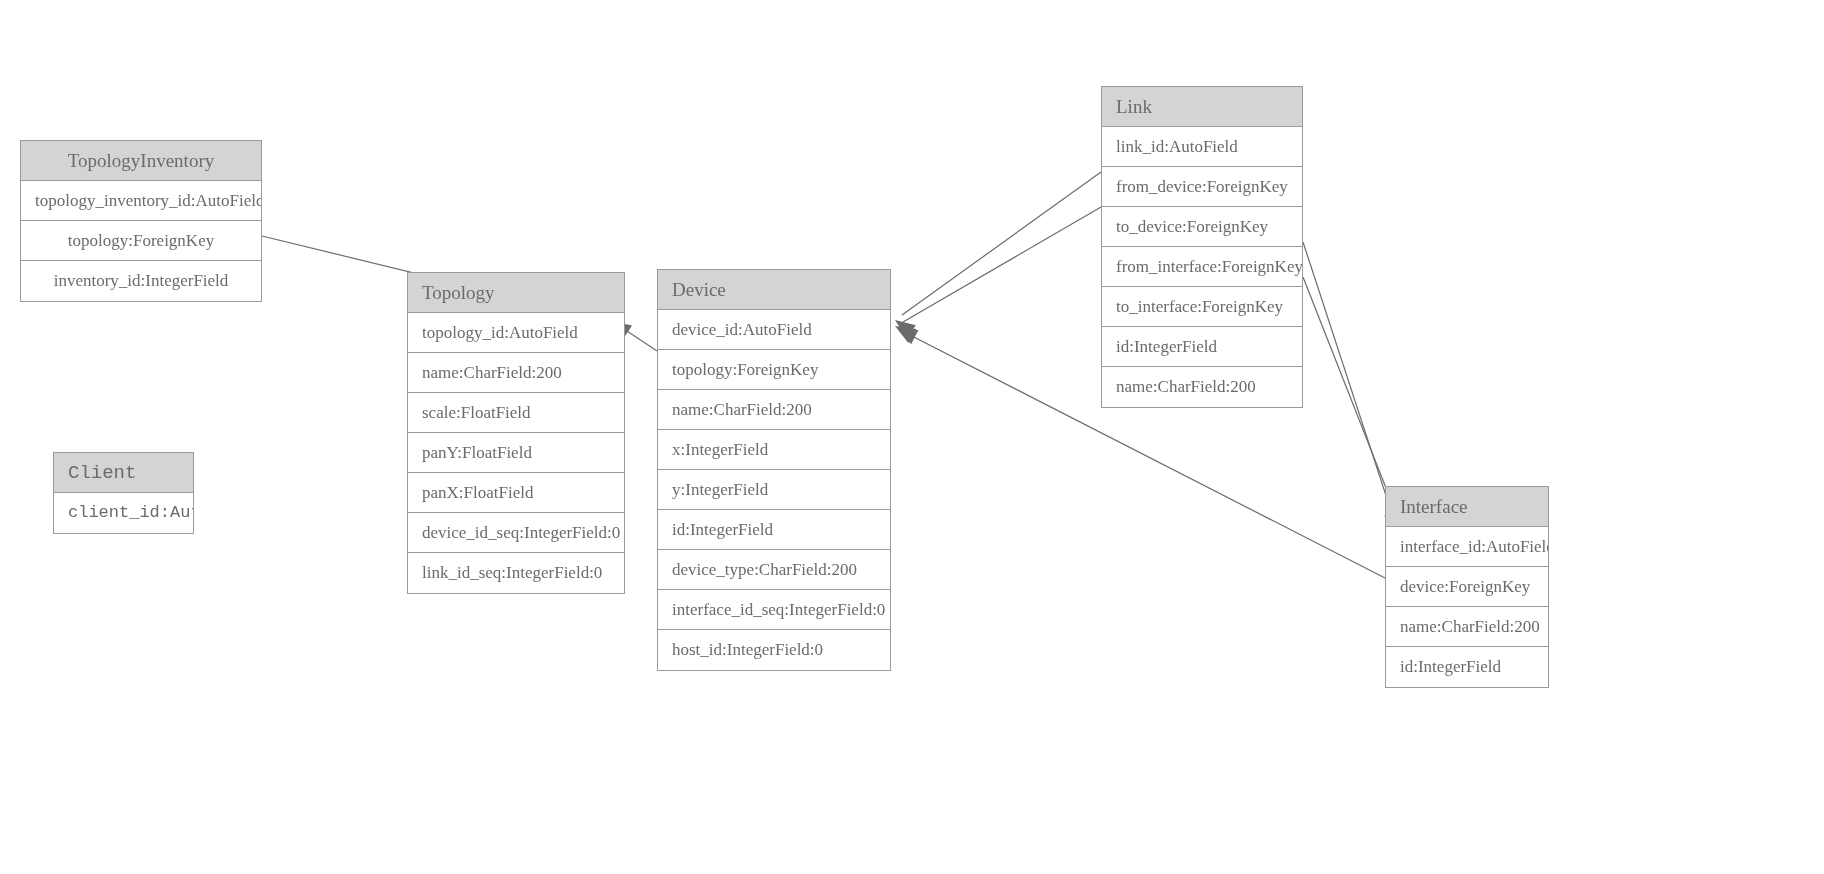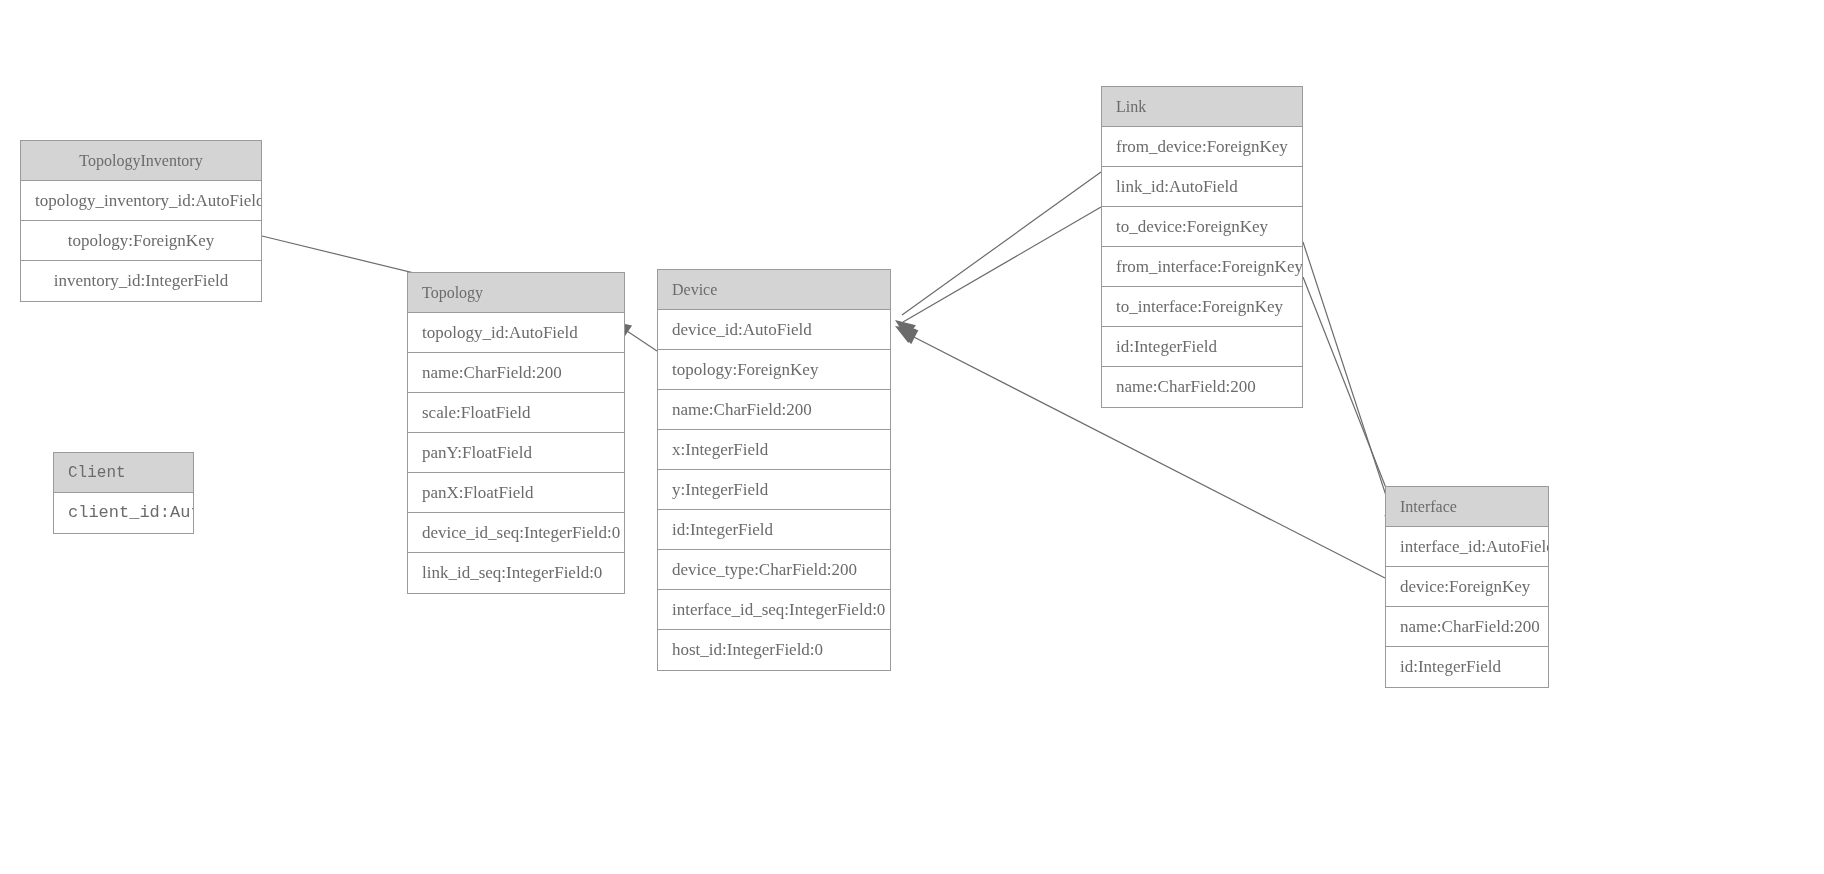--- a/index.html
+++ b/index.html
@@ -29,21 +29,21 @@
     box-sizing: border-box;
     border: 1px solid #9a9a9a;
     background: #ffffff;
     z-index: 5;
   }
   .entity-title {
     box-sizing: border-box;
     background: #d4d4d4;
     border-bottom: 1px solid #9a9a9a;
     color: #6b6b6b;
-    font-size: 16px;
+    font-size: 19px;
     padding: 0 14px;
     height: 40px;
     line-height: 40px;
     white-space: nowrap;
     overflow: hidden;
   }
   .entity-field {
     box-sizing: border-box;
     border-bottom: 1px solid #9a9a9a;
     color: #6b6b6b;
@@ -119,22 +119,22 @@
         <div class="entity-field">name:CharField:200</div>
         <div class="entity-field">x:IntegerField</div>
         <div class="entity-field">y:IntegerField</div>
         <div class="entity-field">id:IntegerField</div>
         <div class="entity-field">device_type:CharField:200</div>
         <div class="entity-field">interface_id_seq:IntegerField:0</div>
         <div class="entity-field">host_id:IntegerField:0</div>
       </div>
       <div class="entity" style="left: 1101px; top: 86px; width: 202px;">
         <div class="entity-title">Link</div>
+        <div class="entity-field">link_id:AutoField</div>
         <div class="entity-field">from_device:ForeignKey</div>
-        <div class="entity-field">link_id:AutoField</div>
         <div class="entity-field">to_device:ForeignKey</div>
         <div class="entity-field">from_interface:ForeignKey</div>
         <div class="entity-field">to_interface:ForeignKey</div>
         <div class="entity-field">id:IntegerField</div>
         <div class="entity-field">name:CharField:200</div>
       </div>
       <div class="entity" style="left: 1385px; top: 486px; width: 164px;">
         <div class="entity-title">Interface</div>
         <div class="entity-field">interface_id:AutoField</div>
         <div class="entity-field">device:ForeignKey</div>

